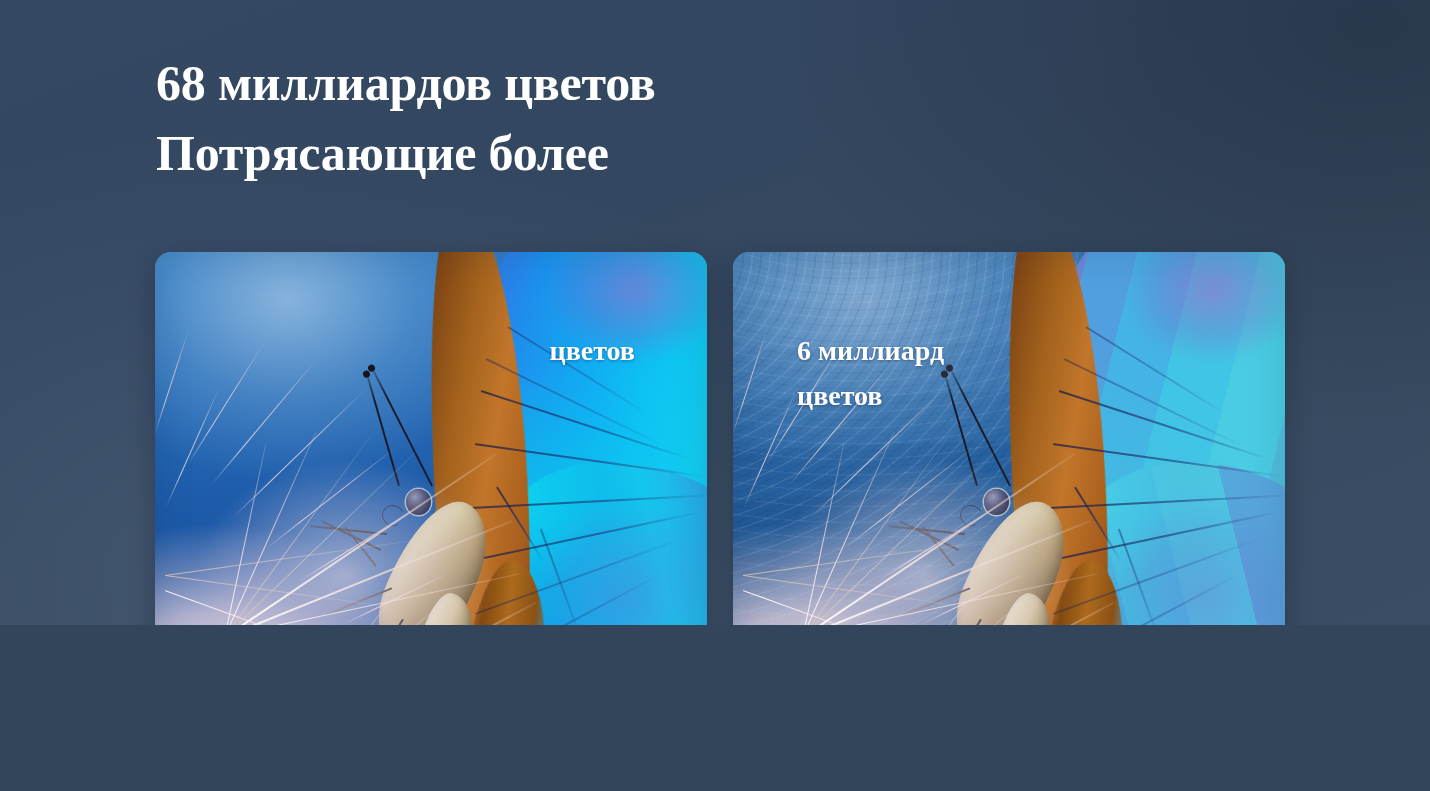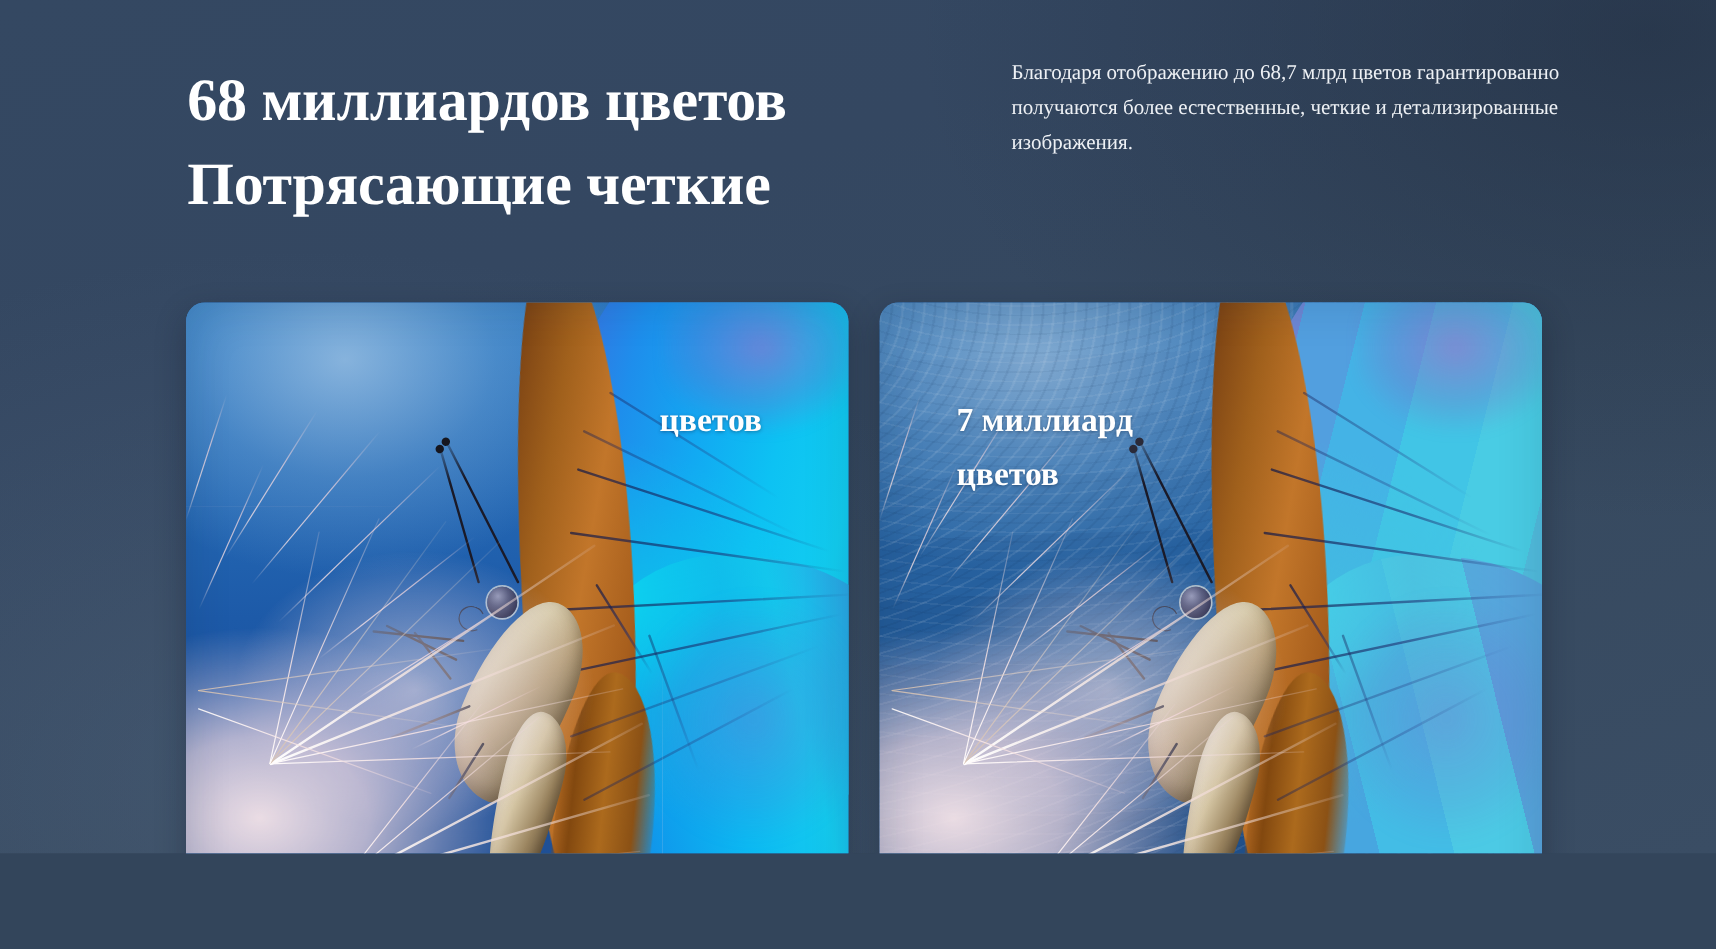--- a/index.html
+++ b/index.html
@@ -13,21 +13,21 @@
     height: 791px;
     overflow: hidden;
     font-family: "Liberation Serif", "DejaVu Serif", serif;
     -webkit-font-smoothing: antialiased;
   }
 
   
   .page {
     position: relative;
     width: 1430px;
-    height: 711px;
+    height: 625px;
     background:
       radial-gradient(ellipse 900px 620px at 18% 92%, rgba(86,107,134,0.40) 0%, rgba(86,107,134,0.16) 42%, rgba(86,107,134,0) 72%),
       radial-gradient(ellipse 780px 520px at 96% 4%, rgba(31,43,61,0.55) 0%, rgba(31,43,61,0.20) 48%, rgba(31,43,61,0) 78%),
       linear-gradient(160deg, #344862 0%, #344761 30%, #36495f 62%, #3a4d64 100%);
     overflow: hidden;
   }
 
   
   .header {
     position: absolute;
@@ -382,24 +382,23 @@
 </style>
 </head>
 <body>
 
 <div class="page">
 
   <div class="header">
 
     <h1 class="headline">
       <span class="hl-line"><span class="hl-num">68</span><span> миллиардов цветов</span></span>
-      <span class="hl-line">Потрясающие четкие</span>
+      <span class="hl-line">Потрясающие более</span>
     </h1>
 
-    <p class="intro">Благодаря отображению до 68,7 млрд цветов гарантированно получаются более естественные, четкие и детализированные изображения.</p>
   </div>
 
   <div class="compare-row">
 
     <div class="panel">
       <div class="scene">
         <div class="sky sky-smooth"></div>
 
         <div class="butterfly">
           <div class="wing-upper"></div>
@@ -541,19 +540,19 @@
         <div class="wisp" style="left:2%;top:48%;width:24%;transform:rotate(-66deg);"></div>
         <div class="wisp" style="left:20%;top:56%;width:30%;transform:rotate(-38deg);"></div>
         <div class="wisp" style="left:26%;top:62%;width:26%;transform:rotate(-32deg);"></div>
         <div class="wisp" style="left:0%;top:34%;width:20%;transform:rotate(-72deg);"></div>
         <div class="wisp" style="left:34%;top:70%;width:22%;transform:rotate(-26deg);"></div>
 
         <div class="panel-vignette"></div>
       </div>
 
       <div class="caption align-left">
-        <span class="cap-line">7 миллиард</span>
+        <span class="cap-line">6 миллиард</span>
         <span class="cap-line">цветов</span>
       </div>
     </div>
 
   </div>
 </div>
 
 </body></html>

